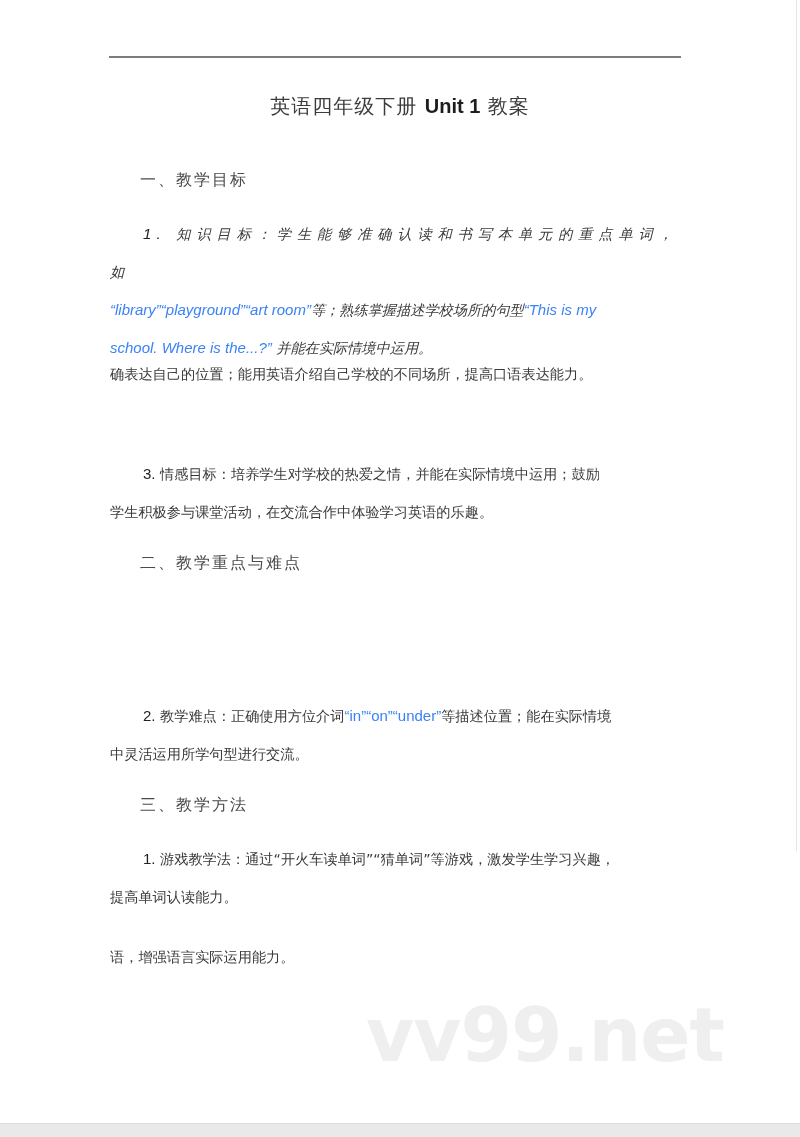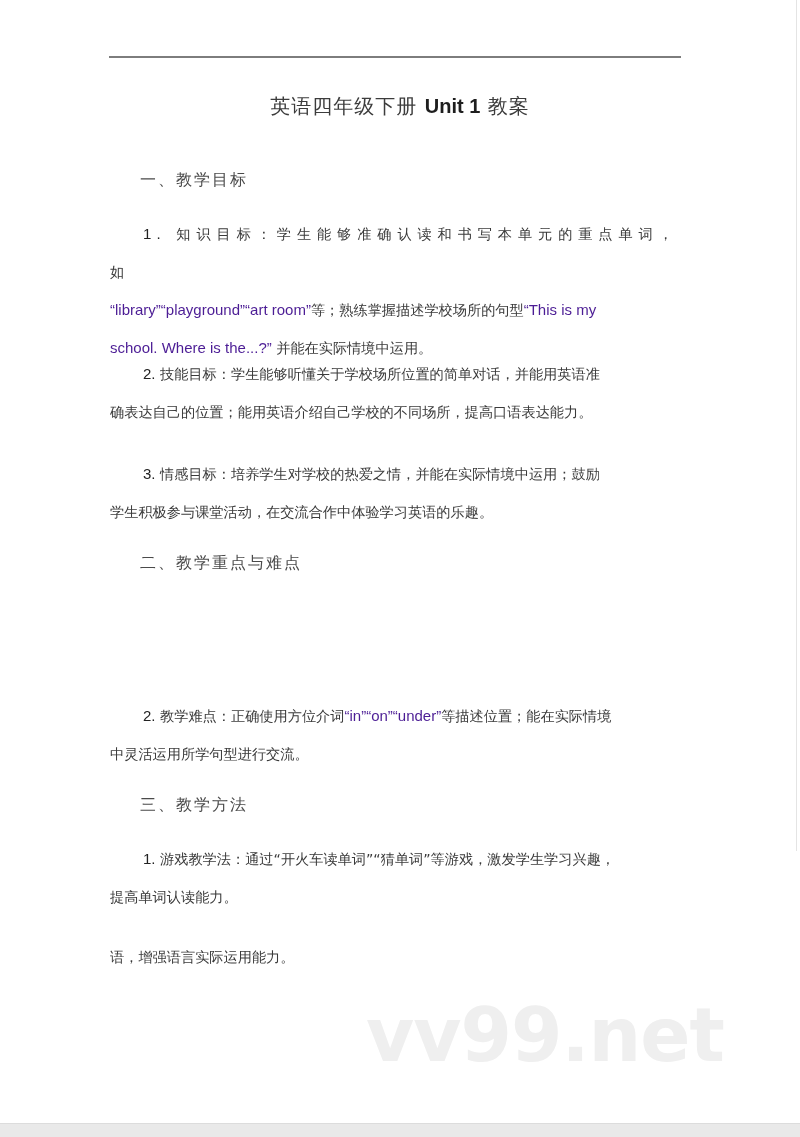--- a/index.html
+++ b/index.html
@@ -28,49 +28,48 @@
     .title .en { font-family:"Liberation Sans", sans-serif; font-weight:bold; color:#1e1e1e; letter-spacing:0; }
     .heading {
       position:absolute; left:140px; font-size:16px; color:#4a4a4a; letter-spacing:2px;
     }
     .para {
       position:absolute; left:110px; width:568px; font-size:14.2px;
       line-height:38px; color:#3a3a3a; text-align:justify;
     }
     .para .ind { display:inline-block; width:33px; }
     .para .num { font-family:"Liberation Sans", sans-serif; color:#222; font-size:15px; }
-    .para .en { font-family:"Liberation Sans", sans-serif; color:#4c1d95; font-size:15px; }
+    .para .en { font-family:"Liberation Sans", sans-serif; color:#3b82f6; font-size:15px; }
     .wide { letter-spacing:5.2px; }
     .watermark {
       position:absolute; left:366px; top:992px; font-family:"DejaVu Sans", sans-serif;
       font-weight:bold; font-size:74px; color:#efefef; letter-spacing:-1px;
     }
   </style>
 </head>
 <body>
 
 <div class="page">
   <div class="header-rule"></div>
 
   <div class="title">
     <span>英语四年级下册</span>
     <span class="en">Unit 1</span>
     <span>教案</span>
   </div>
 
   <div class="heading" style="top:170px;">一、教学目标</div>
 
-  <div class="para" style="top:215px;">
+  <div class="para" style="top:215px;font-style:italic;">
     <div class="wide"><span class="ind"></span><span class="num">1.</span> <span>知识目标：学生能够准确认读和书写本单元的重点单词，如</span></div>
     <div><span class="en">“library”“playground”“art  room”</span><span>等；熟练掌握描述学校场所的句型</span><span class="en">“This  is  my</span></div>
     <div><span class="en">school. Where is the...?”</span><span> 并能在实际情境中运用。</span></div>
   </div>
 
   <div class="para" style="top:355px;">
-    <div><span class="ind"></span><span class="num">2.</span> <span>技能目标：学生能够听懂关于学校场所位置的简单对话，并能用英语准</span></div>
     <div>确表达自己的位置；能用英语介绍自己学校的不同场所，提高口语表达能力。</div>
   </div>
 
   <div class="para" style="top:455px;">
     <div><span class="ind"></span><span class="num">3.</span> <span>情感目标：培养学生对学校的热爱之情，并能在实际情境中运用；鼓励</span></div>
     <div>学生积极参与课堂活动，在交流合作中体验学习英语的乐趣。</div>
   </div>
 
   <div class="heading" style="top:553px;">二、教学重点与难点</div>
 

